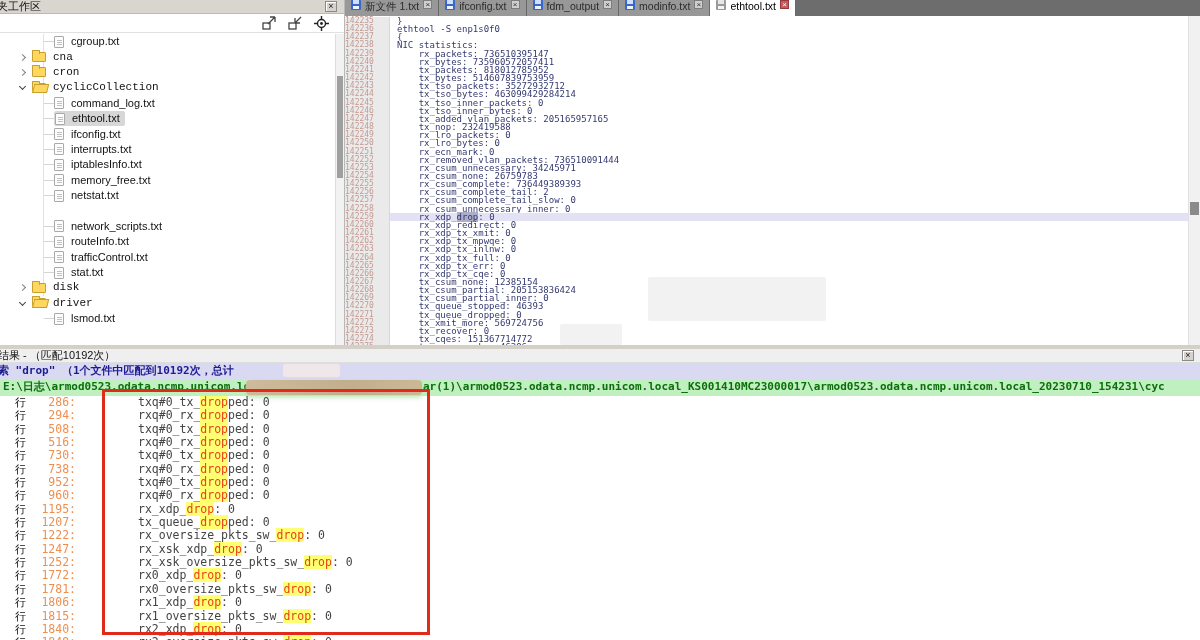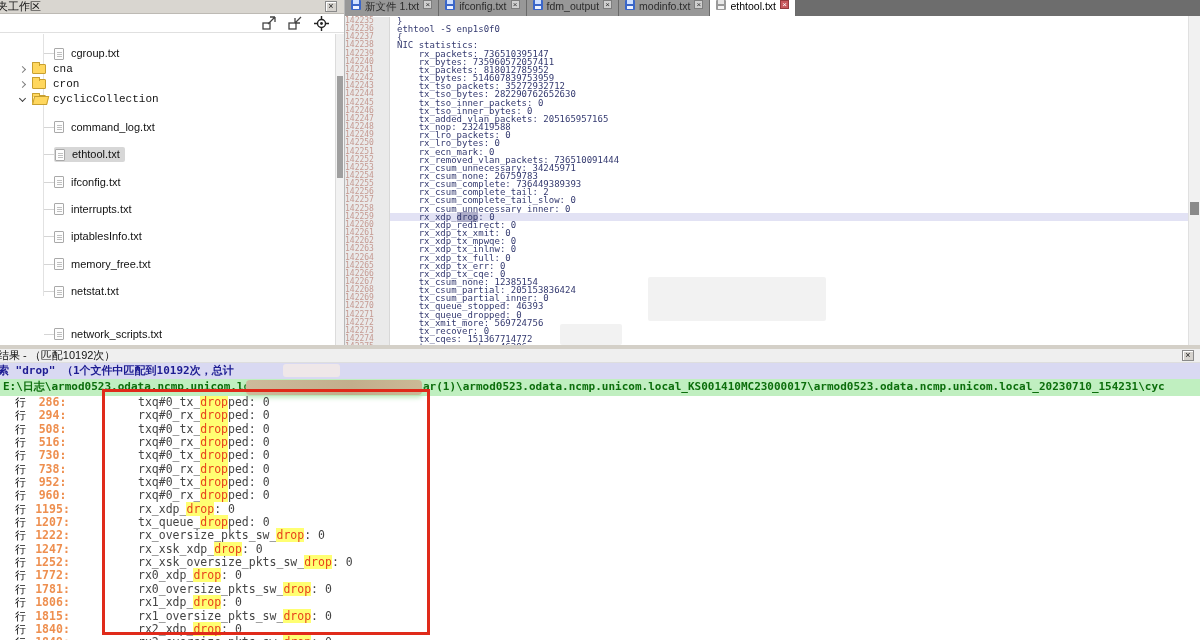--- a/index.html
+++ b/index.html
@@ -18,21 +18,21 @@
     text-align:center; color:#222; cursor:default; }
   .ws-toolbar { position:relative; height:19px; background:#fff; border-bottom:1px solid #e0e0e0;
     display:flex; justify-content:flex-end; align-items:center; gap:10px; padding-right:14px; }
   .tb-icon { width:16px; height:14px; display:inline-block; }
   #tree { position:absolute; left:0; top:34px; right:9px; bottom:0; overflow:hidden;
     font-size:11px; color:#111; }
   .tree-guide { position:absolute; left:43px; top:0; width:1px; height:262px; background:#e2e2e2; }
   .tree-row { position:relative; height:15.4px; display:flex; align-items:center; white-space:nowrap; }
   .tree-row .label { padding:0 3px; line-height:13px; }
   .tree-row.folder { padding-left:18px;font-family:Liberation Mono, monospace; }
-  .tree-row.file { padding-left:44px;margin-top:12px; }
+  .tree-row.file { padding-left:44px; }
   .tick { flex:none; width:10px; height:1px; background:#d5d5d5; margin-right:0; }
   .chev { flex:none; width:5px; height:5px; border-right:1.4px solid #808080; border-bottom:1.4px solid #808080;
     margin:0 7px 0 2px; transform:rotate(-45deg); }
   .chev.open { transform:rotate(45deg); margin-top:-2px; border-color:#404040; }
   .icon-folder { flex:none; position:relative; width:14px; height:10px; margin-right:4px;
     background:#ffd75e; border:1px solid #c8a030; border-radius:1px; }
   .icon-folder::before { content:""; position:absolute; left:-1px; top:-3px; width:6px; height:3px;
     background:#ffd75e; border:1px solid #c8a030; border-bottom:none; border-radius:1px 1px 0 0; }
   .icon-folder.open { background:#fff8e0; }
   .icon-folder.open::after { content:""; position:absolute; left:-1px; bottom:-1px; width:13px; height:7px;
@@ -97,21 +97,21 @@
     color:#0c6e0c; white-space:nowrap; overflow:hidden; }
   .rp-path .p1 { position:absolute; left:3px; }
   .rp-path .p2 { position:absolute; left:423px; }
   .blob-tan { position:absolute; left:246px; top:31px; width:176px; height:15px; border-radius:4px;
     background:linear-gradient(90deg,#cdbb9b,#c2ae8c 60%,#cbb996); box-shadow:0 3px 4px rgba(180,230,180,.8); }
   #result-rows { position:absolute; left:0; top:47px; right:0; bottom:0; overflow:hidden;
     font-family:"DejaVu Sans Mono",monospace; font-size:11.5px; }
   .rrow { display:flex; height:13.35px; line-height:13.4px; white-space:pre; }
   .rrow .hang { flex:none; width:14px; margin-left:15px; color:#111;
     font-family:"Liberation Sans","DejaVu Sans",sans-serif; font-size:11px; }
-  .rrow .rnum { flex:none; width:47px; text-align:center; color:#ee8f4f;font-weight:bold; }
+  .rrow .rnum { flex:none; width:47px; text-align:right; color:#ee8f4f; }
   .rrow .rtext { margin-left:30px; color:#444;padding-left:32px; }
   .rrow .m { background:#ffff72; color:#e8431c; }
 
   #red-box { position:absolute; left:102px; top:389px; width:328px; height:246px;
     border:3px solid #e02a1a; pointer-events:none; z-index:9; }
 </style>
 </head>
 <body>
 
 <div id="app">
@@ -208,26 +208,26 @@
           <span class="label">network_scripts.txt</span>
         </div>
         <div class="tree-row file">
           <span class="tick"></span>
           <span class="icon-file"></span>
           <span class="label">routeInfo.txt</span>
         </div>
         <div class="tree-row file">
           <span class="tick"></span>
           <span class="icon-file"></span>
+          <span class="label">trafficControl.txt</span>
+        </div>
+        <div class="tree-row file">
+          <span class="tick"></span>
+          <span class="icon-file"></span>
           <span class="label">stat.txt</span>
-        </div>
-        <div class="tree-row file">
-          <span class="tick"></span>
-          <span class="icon-file"></span>
-          <span class="label">trafficControl.txt</span>
         </div>
         <div class="tree-row folder">
           <span class="chev"></span>
           <span class="icon-folder"></span>
           <span class="label">disk</span>
         </div>
         <div class="tree-row folder">
           <span class="chev open"></span>
           <span class="icon-folder open"></span>
           <span class="label">driver</span>
@@ -318,21 +318,21 @@
     <div id="code">
         <div class="cl">}</div>
         <div class="cl">ethtool -S enp1s0f0</div>
         <div class="cl">{</div>
         <div class="cl">NIC statistics:</div>
         <div class="cl">    rx_packets: 736510395147</div>
         <div class="cl">    rx_bytes: 735960572057411</div>
         <div class="cl">    tx_packets: 818012785952</div>
         <div class="cl">    tx_bytes: 514607839753959</div>
         <div class="cl">    tx_tso_packets: 35272932712</div>
-        <div class="cl">    tx_tso_bytes: 282290762652630</div>
+        <div class="cl">    tx_tso_bytes: 463099429284214</div>
         <div class="cl">    tx_tso_inner_packets: 0</div>
         <div class="cl">    tx_tso_inner_bytes: 0</div>
         <div class="cl">    tx_added_vlan_packets: 205165957165</div>
         <div class="cl">    tx_nop: 232419588</div>
         <div class="cl">    rx_lro_packets: 0</div>
         <div class="cl">    rx_lro_bytes: 0</div>
         <div class="cl">    rx_ecn_mark: 0</div>
         <div class="cl">    rx_removed_vlan_packets: 736510091444</div>
         <div class="cl">    rx_csum_unnecessary: 34245971</div>
         <div class="cl">    rx_csum_none: 26759783</div>

